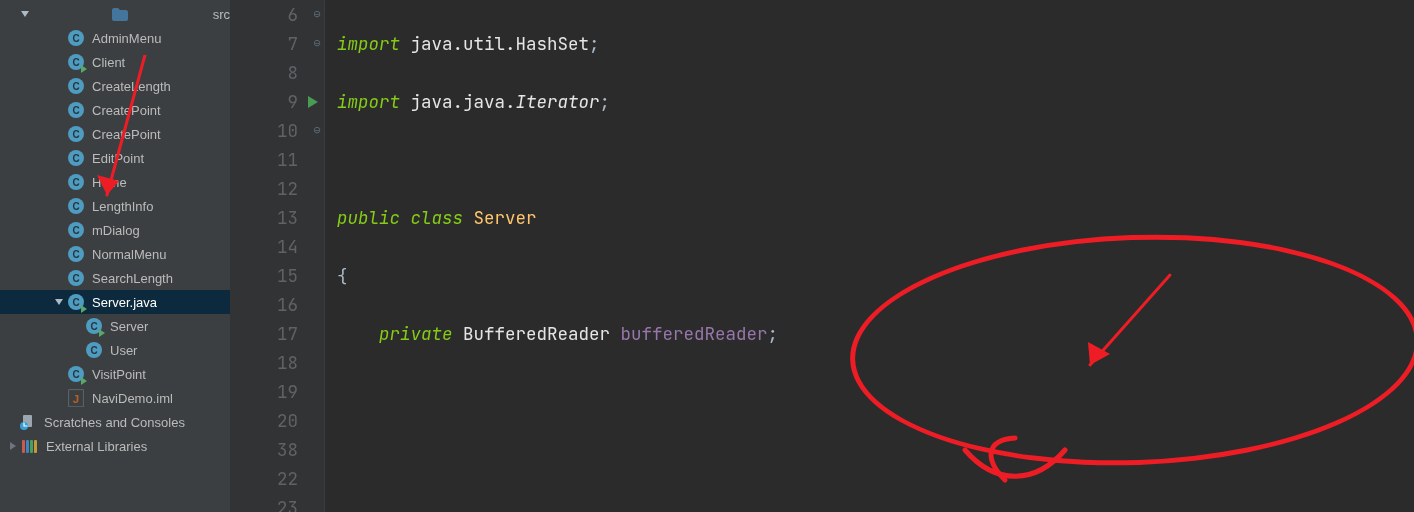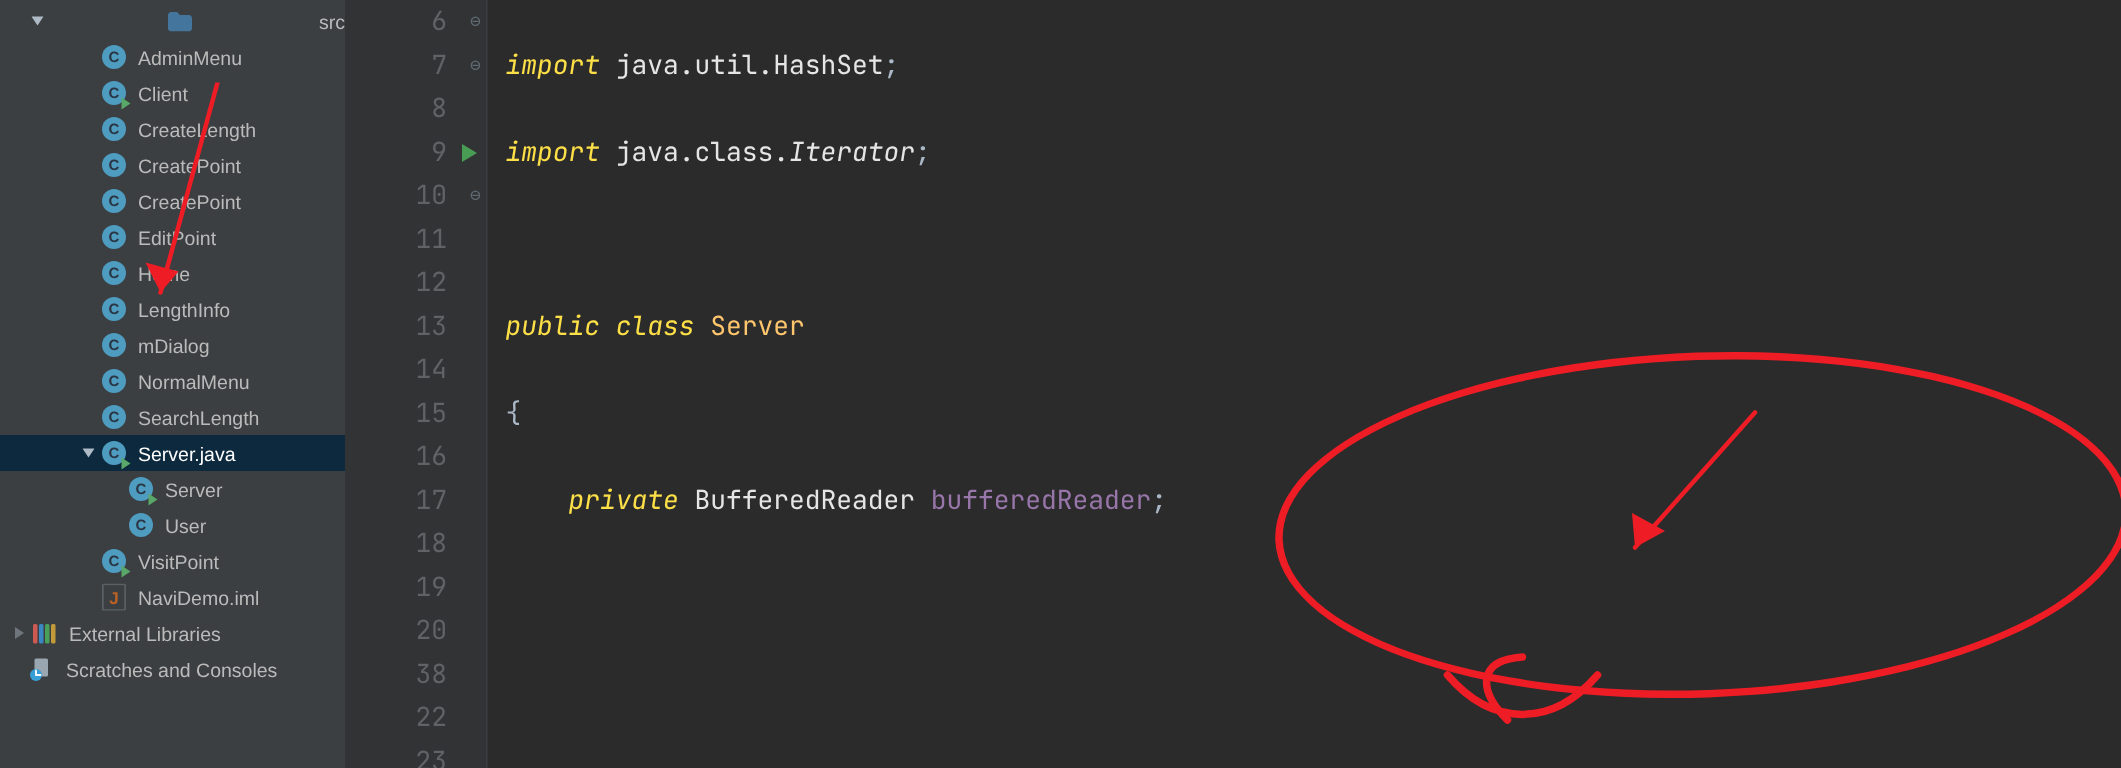--- a/index.html
+++ b/index.html
@@ -120,21 +120,21 @@
     line-height: 29px;
     width: 10px; text-align: center;
   }
   .code {
     padding-left: 12px;
     white-space: pre;
     position: relative;
   }
   .code .line { height: 29px; }
   
-  .kw  { color: #fde047; font-style: italic; }       
+  .kw  { color: #84cc16; font-style: italic; }       
   .cls { color: #e5e5e5; }                            
   .def { color: #ffc66d; }                            
   .fld { color: #9876aa; }
   .und-teal { text-decoration: underline wavy #1e8a7e; text-decoration-thickness: 1px; }
   .op  { color: #a9b7c6; }
 
   
   .anno-oval {
     position: absolute;
     border: 5px solid #ee1d25;
@@ -235,46 +235,46 @@
 
   <div class="tree-row indent-2">
     <span class="iml-icon">
       <svg viewBox="0 0 14 16">
           <rect x="0" y="0" width="14" height="16" rx="1" fill="#596066"></rect>
           <rect x="1" y="1" width="12" height="14" fill="#3c3f41"></rect>
           <text x="7" y="12" text-anchor="middle" fill="#b96124" font-size="10" font-weight="700" font-family="sans-serif">J</text>
         </svg>
     </span>
     <span>NaviDemo.iml</span>
-  </div>
-
-  <div class="tree-row" style="padding-left:6px;">
-    <span class="arrow dim">
-      <svg viewBox="0 0 8 8">
-          <path d="M1 0 L7 4 L1 8 Z"></path>
-        </svg>
-    </span>
-    <span class="lib-icon">
-      <span class="bar" style="background:#cc5a52;"></span>
-      <span class="bar" style="background:#3a87c2;"></span>
-      <span class="bar" style="background:#4aa05a;"></span>
-      <span class="bar" style="background:#c29a3a;"></span>
-    </span>
-    <span>External Libraries</span>
   </div>
 
   <div class="tree-row" style="padding-left:20px;">
     <span class="scratch-icon">
       <svg width="16" height="16" viewBox="0 0 16 16">
         <rect x="3" y="1" width="9" height="12" rx="1" fill="#9aa7b0"></rect>
         <circle cx="4" cy="12" r="4" fill="#389fd6"></circle>
         <path d="M4 9v3h3" stroke="#fff" stroke-width="1.2" fill="none" stroke-linecap="round"></path>
       </svg>
     </span>
     <span>Scratches and Consoles</span>
+  </div>
+
+  <div class="tree-row" style="padding-left:6px;">
+    <span class="arrow dim">
+      <svg viewBox="0 0 8 8">
+          <path d="M1 0 L7 4 L1 8 Z"></path>
+        </svg>
+    </span>
+    <span class="lib-icon">
+      <span class="bar" style="background:#cc5a52;"></span>
+      <span class="bar" style="background:#3a87c2;"></span>
+      <span class="bar" style="background:#4aa05a;"></span>
+      <span class="bar" style="background:#c29a3a;"></span>
+    </span>
+    <span>External Libraries</span>
   </div>
 
   <svg class="anno-arrow" style="left:95px; top:55px; width:60px; height:150px;">
     <line x1="50" y1="0" x2="12" y2="140" stroke="#ee1d25" stroke-width="3" stroke-linecap="round"></line>
     <polygon points="12,140 2,120 24,126" fill="#ee1d25"></polygon>
   </svg>
 </div>
 
 <div class="editor">
   <div class="gutter">
@@ -297,21 +297,21 @@
       <div class="ln">38</div>
       <div class="ln">22</div>
       <div class="ln">23</div>
       <div class="run-mark" style="top: 96px;"></div>
       <div class="fold" style="top: 0px;">⊖</div>
       <div class="fold" style="top: 29px;">⊖</div>
       <div class="fold" style="top: 116px;">⊖</div>
     </div>
   <div class="code">
 <div class="line"><span class="kw">import</span><span class="cls"> java.util.HashSet</span><span class="op">;</span></div>
-<div class="line"><span class="kw">import</span><span class="cls"> java.class.</span><span class="cls" style="font-style:italic;">Iterator</span><span class="op">;</span></div>
+<div class="line"><span class="kw">import</span><span class="cls"> java.java.</span><span class="cls" style="font-style:italic;">Iterator</span><span class="op">;</span></div>
 <div class="line"></div>
 <div class="line"><span class="kw">public </span><span class="kw">class </span><span class="def">Server</span></div>
 <div class="line"><span class="op">{</span></div>
 <div class="line">    <span class="kw">private </span><span class="cls">BufferedReader</span> <span class="fld">bufferedReader</span><span class="op">;</span></div>
 
 
 
 
 
 

